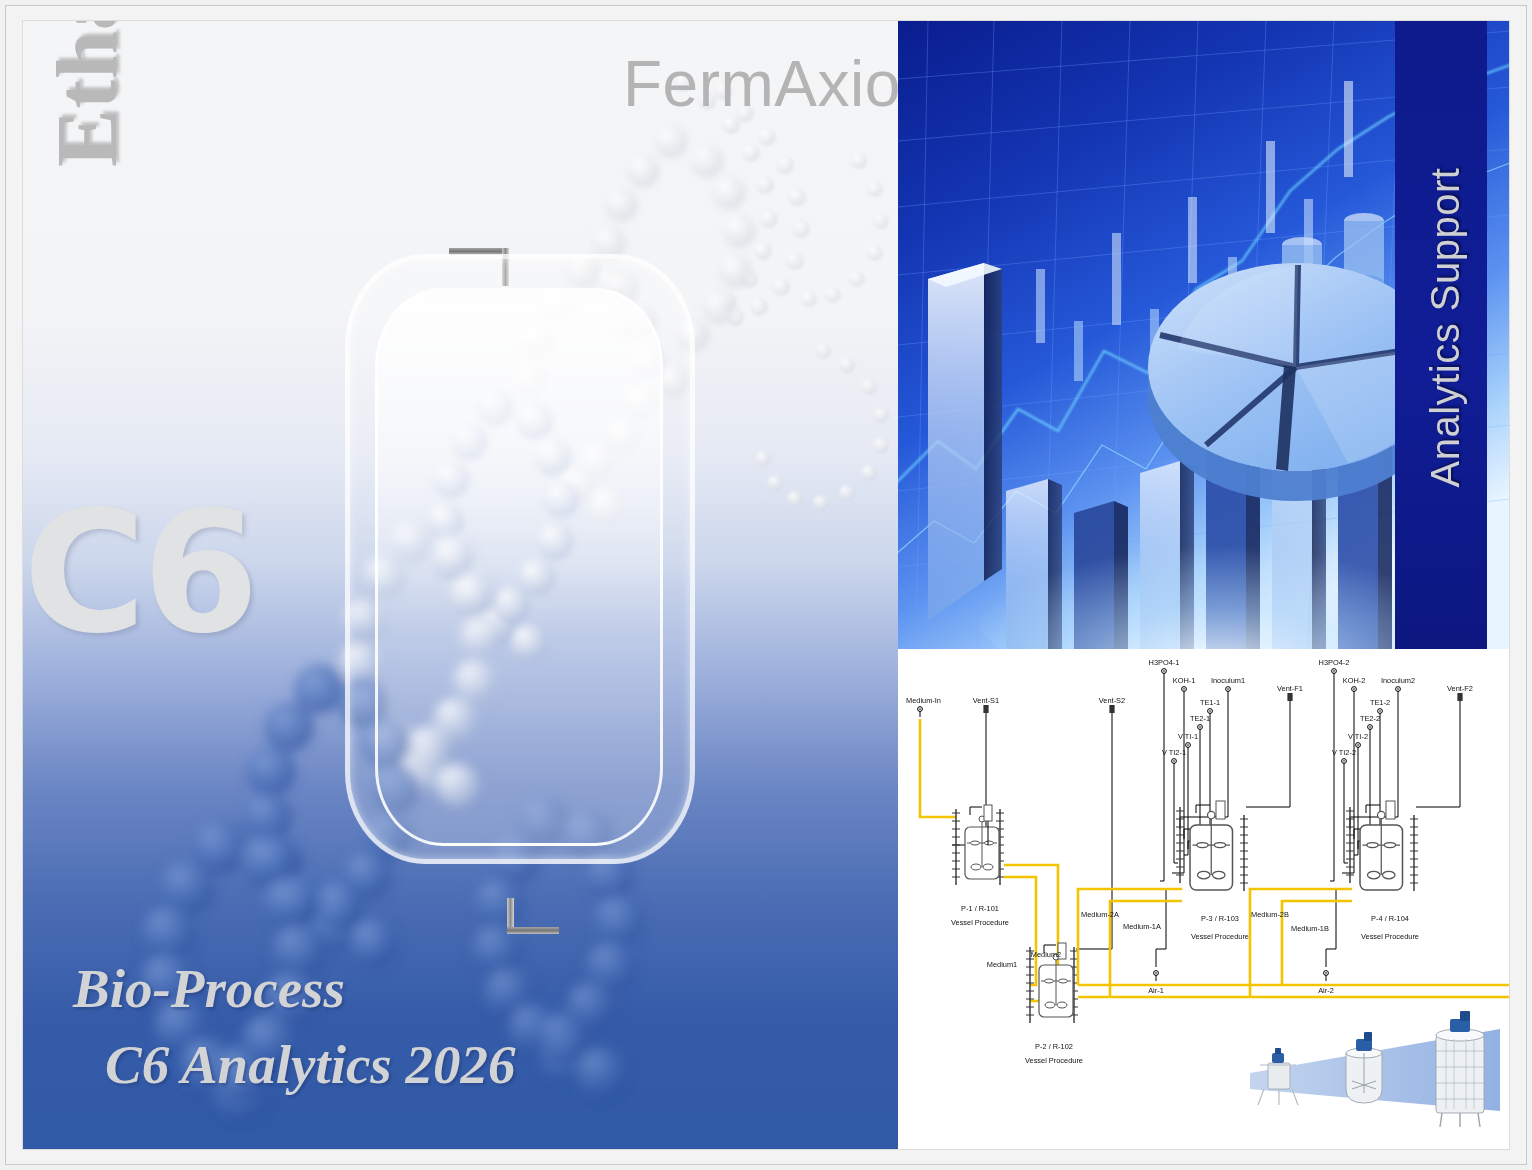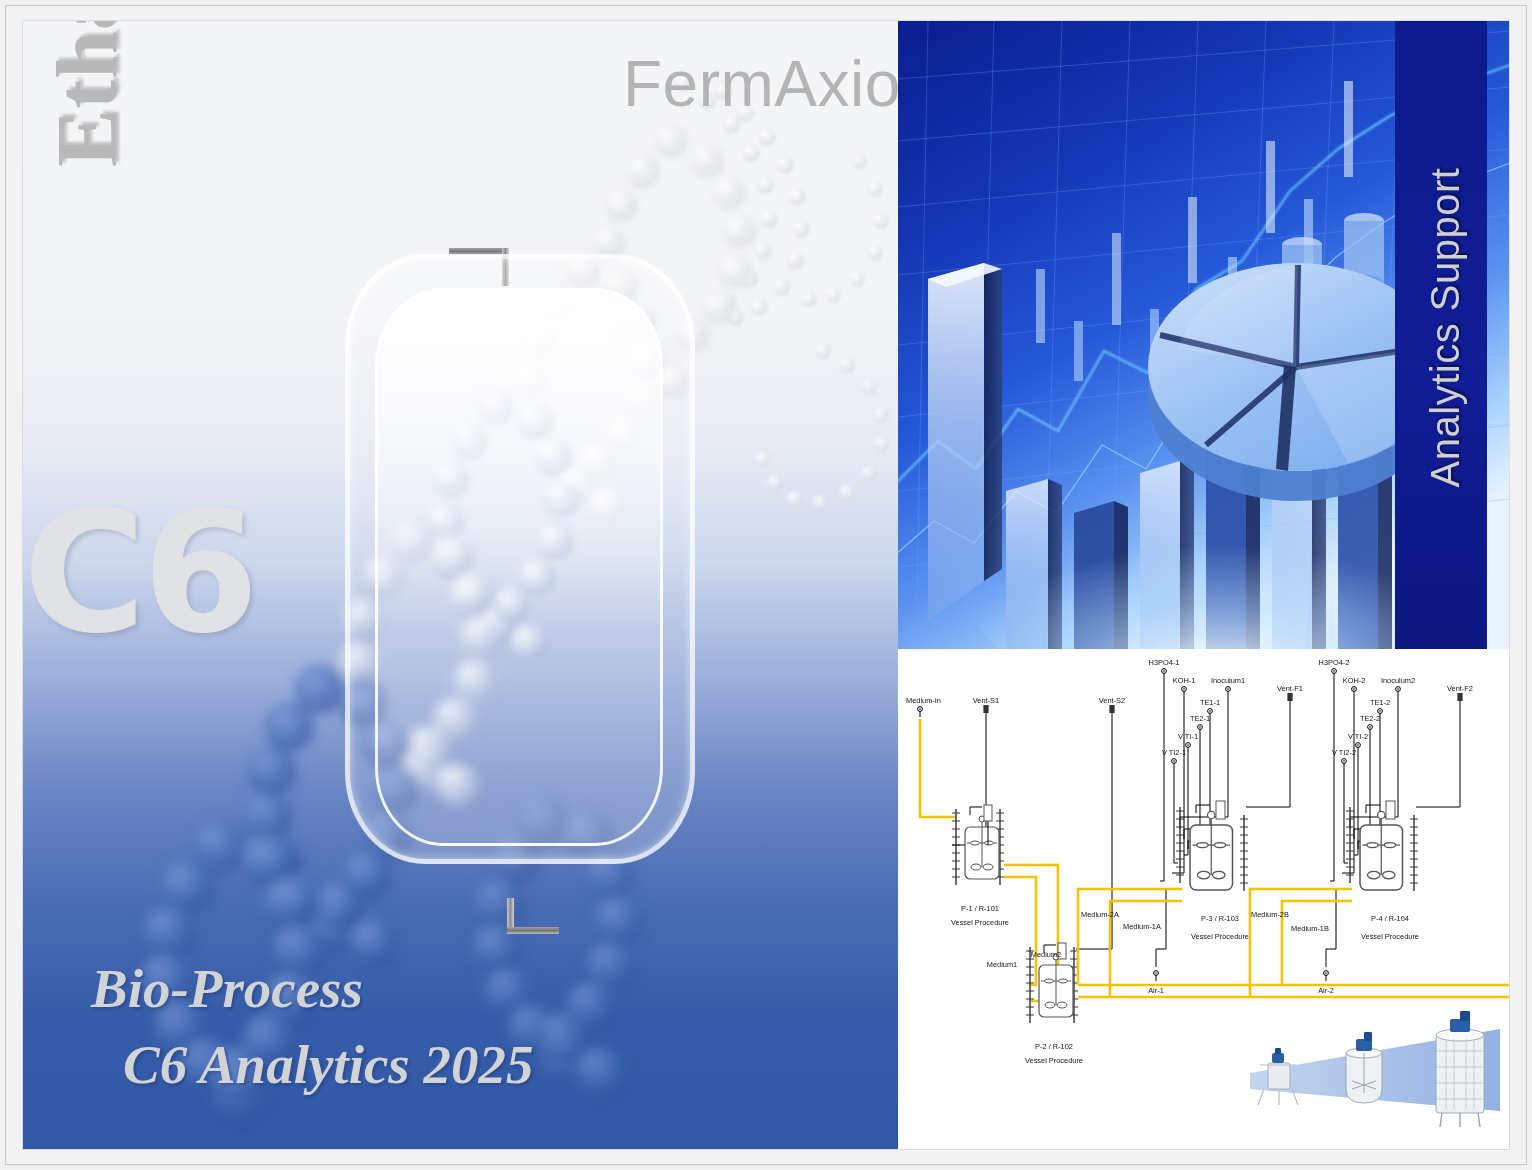--- a/index.html
+++ b/index.html
@@ -103,21 +103,21 @@
   .fermaxiom{
     position:absolute;left:600px;top:26px;
     font-family:Liberation Sans, sans-serif;
     font-size:64px;
     color:#b4b4b4;
     letter-spacing:.5px;
     white-space:nowrap;
   }
 
   .title-block{
-    position:absolute;left:68px;bottom:46px;
+    position:absolute;left:50px;bottom:46px;
     font-family:"Liberation Serif","DejaVu Serif",serif;
     font-style:italic;
     font-weight:bold;
     font-size:55px;
     color:#d2d3d5;
     line-height:1.38;
     text-shadow:2px 2px 3px rgba(30,50,110,.45);
     white-space:nowrap;
   }
   .title-block .l2{padding-left:32px;}
@@ -380,21 +380,21 @@
       </div>
 
       <div class="c6-logo">C6</div>
 
       <div class="ethanol">Ethanol</div>
 
       <div class="fermaxiom">FermAxiom</div>
 
       <div class="title-block">
         <div class="l1">Bio-Process</div>
-        <div class="l2">C6 Analytics 2025</div>
+        <div class="l2">C6 Analytics 2026</div>
       </div>
     </div>
 
     <div class="right-col">
 
       <div class="photo">
         <svg width="612" height="628" viewBox="0 0 612 628" aria-hidden="true">
           <defs>
             <linearGradient id="pg" x1="0" y1="0" x2="0.55" y2="1">
               <stop offset="0%" stop-color="#0a1d8e"></stop>

